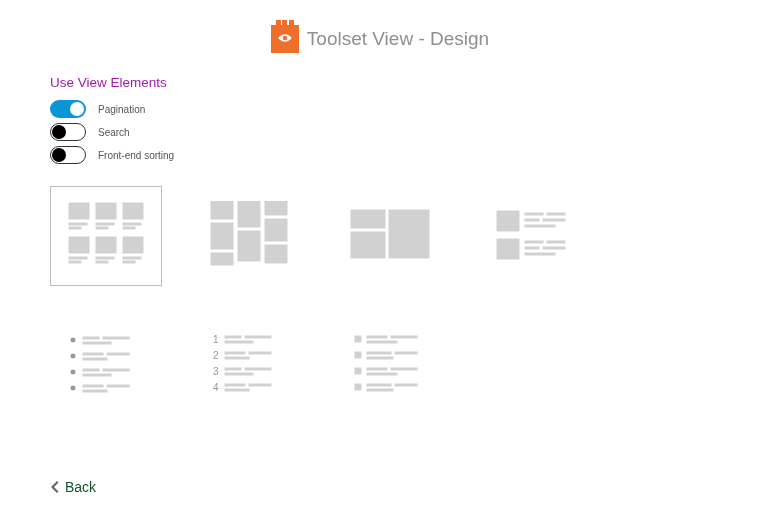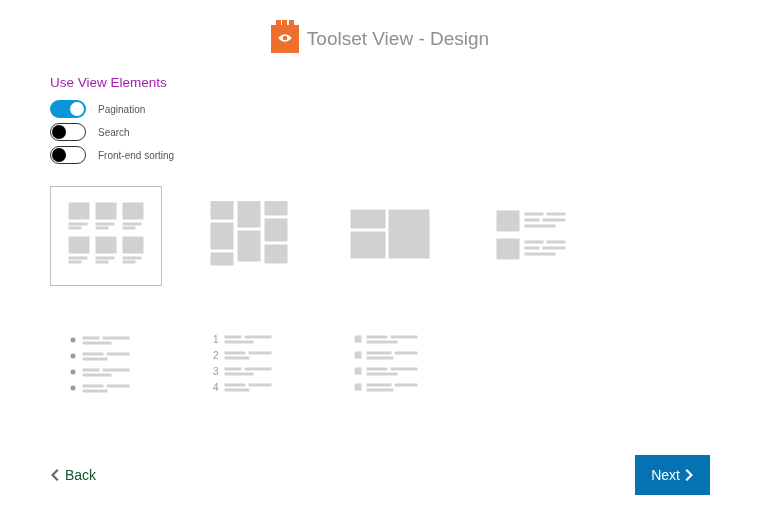--- a/index.html
+++ b/index.html
@@ -220,19 +220,13 @@
   </div>
 </div>
 
 <div class="footer">
   <button class="back">
     <svg viewBox="0 0 8 12">
         <path d="M6 0L0 6l6 6 1.5-1.5L3 6l4.5-4.5z" fill="#666"></path>
       </svg>
     <span>Back</span>
   </button>
-  <button class="next">
-    <span>Next</span>
-    <svg viewBox="0 0 8 12">
-        <path d="M2 0l6 6-6 6-1.5-1.5L5 6 .5 1.5z" fill="#fff"></path>
-      </svg>
-  </button>
 </div>
 
 </body></html>

